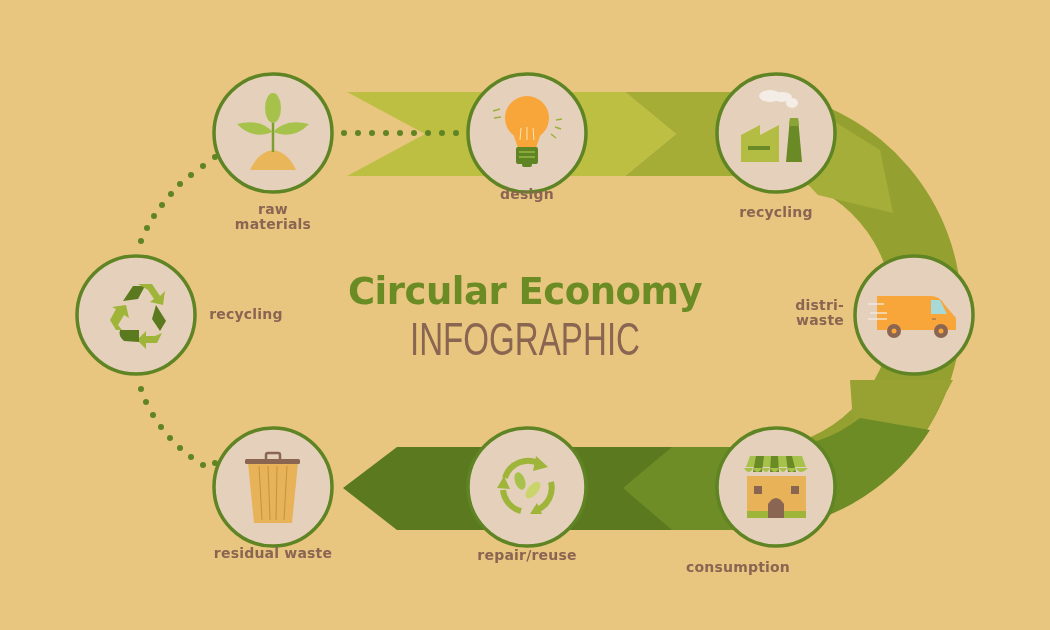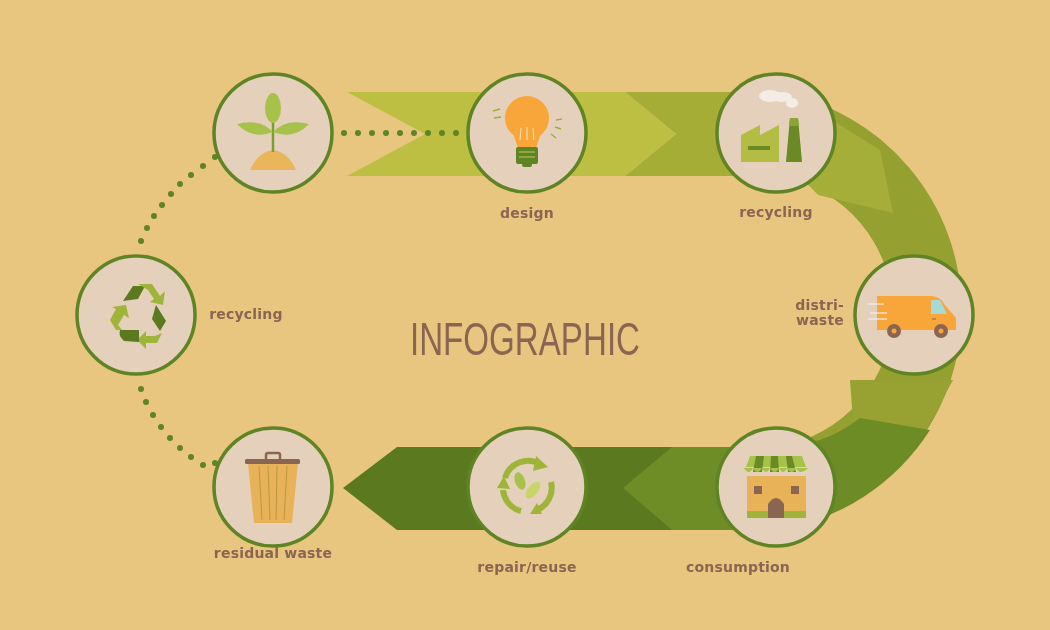--- a/index.html
+++ b/index.html
@@ -179,25 +179,30 @@
     <g>
       <path d="M123,301 L133,286 L145,286 L138,299 Z" fill="#5b7a1f"></path>
       <path d="M138,284 L152,284 L160,296 L165,291 L163,305 L150,302 L154,299 L148,290 Z" fill="#9fb53a"></path>
       <path d="M156,305 L166,321 L160,331 L152,319 Z" fill="#5b7a1f"></path>
       <path d="M155,336 L146,336 L146,331 L137,340 L146,349 L146,343 L157,343 L162,333 Z" fill="#9fb53a"></path>
       <path d="M126,330 L139,330 L139,342 L124,341 Q118,336 120,330 Z" fill="#5b7a1f"></path>
       <path d="M110,320 L116,309 L112,307 L126,305 L129,318 L124,315 L118,325 L122,330 L116,330 Z" fill="#9fb53a"></path>
     </g>
   </svg>
 
-  <div class="label" style="left:477px; top:206px; width:100px;">design</div>
+  <div class="label" style="left:223px; top:202px; width:100px;">
+    <div>raw</div>
+    <div>materials</div>
+  </div>
+  <div class="label" style="left:477px; top:187px; width:100px;">design</div>
   <div class="label" style="left:714px; top:205px; width:124px;">recycling</div>
   <div class="label" style="left:780px; top:298px; width:64px; text-align:right;">
     <div>distri-</div>
     <div>waste</div>
   </div>
   <div class="label" style="left:676px; top:560px; width:124px;">consumption</div>
-  <div class="label" style="left:462px; top:560px; width:130px;">repair/reuse</div>
+  <div class="label" style="left:462px; top:548px; width:130px;">repair/reuse</div>
   <div class="label" style="left:198px; top:546px; width:150px;">residual waste</div>
   <div class="label" style="left:206px; top:307px; width:80px; text-align:center;">recycling</div>
 
+  <div class="title1">Circular Economy</div>
   <div class="title2">INFOGRAPHIC</div>
 </div>
 
 </body></html>

